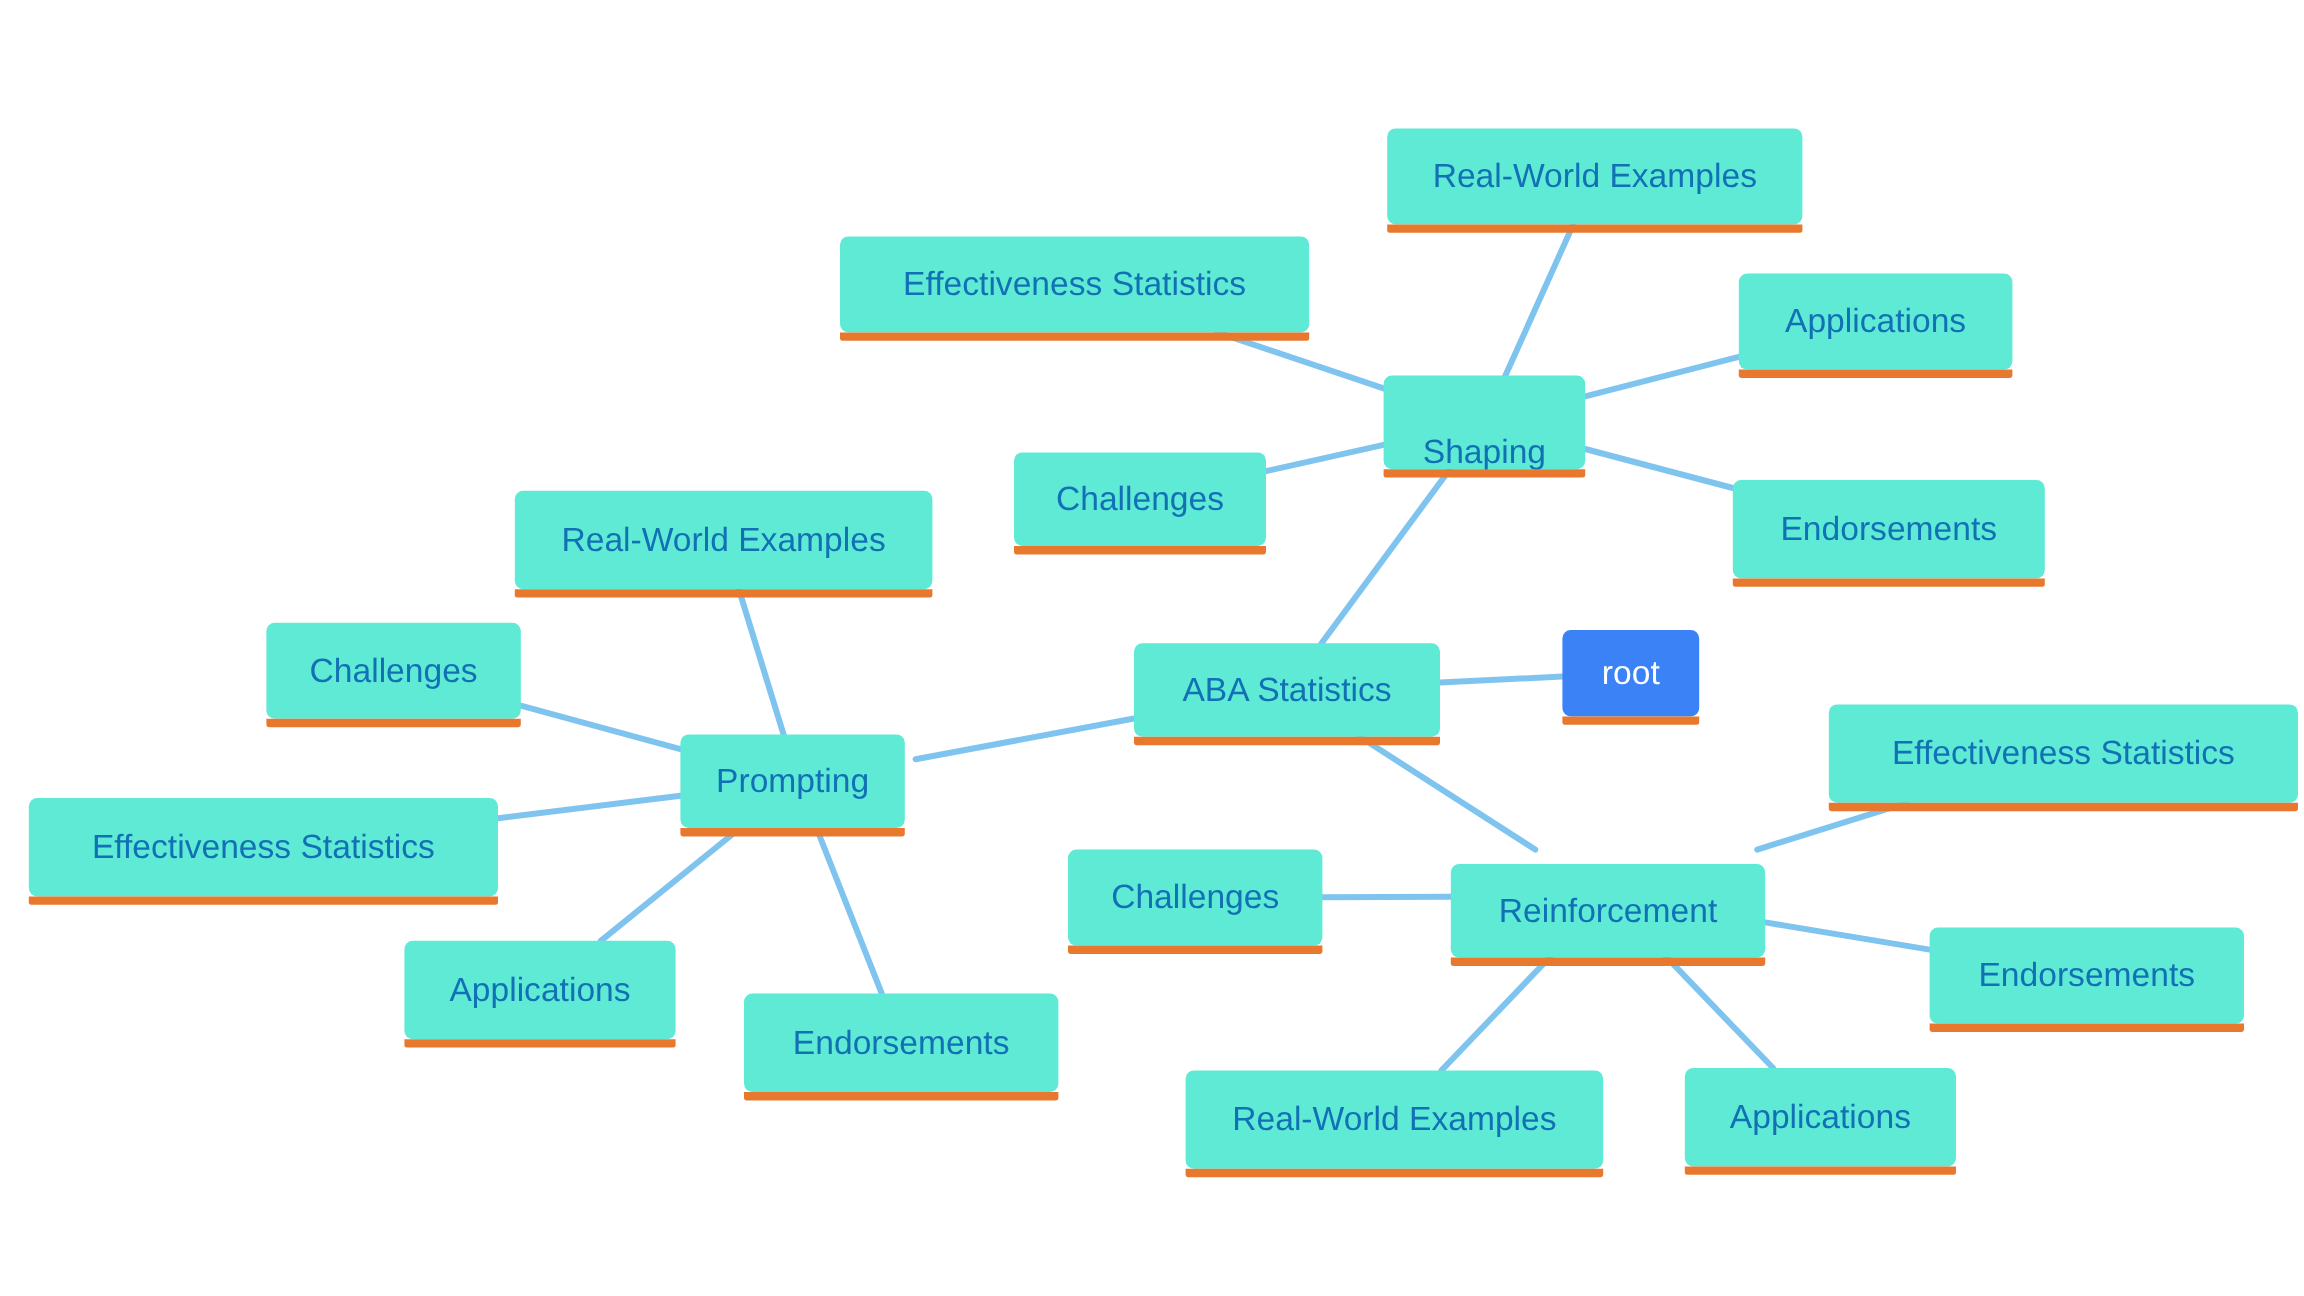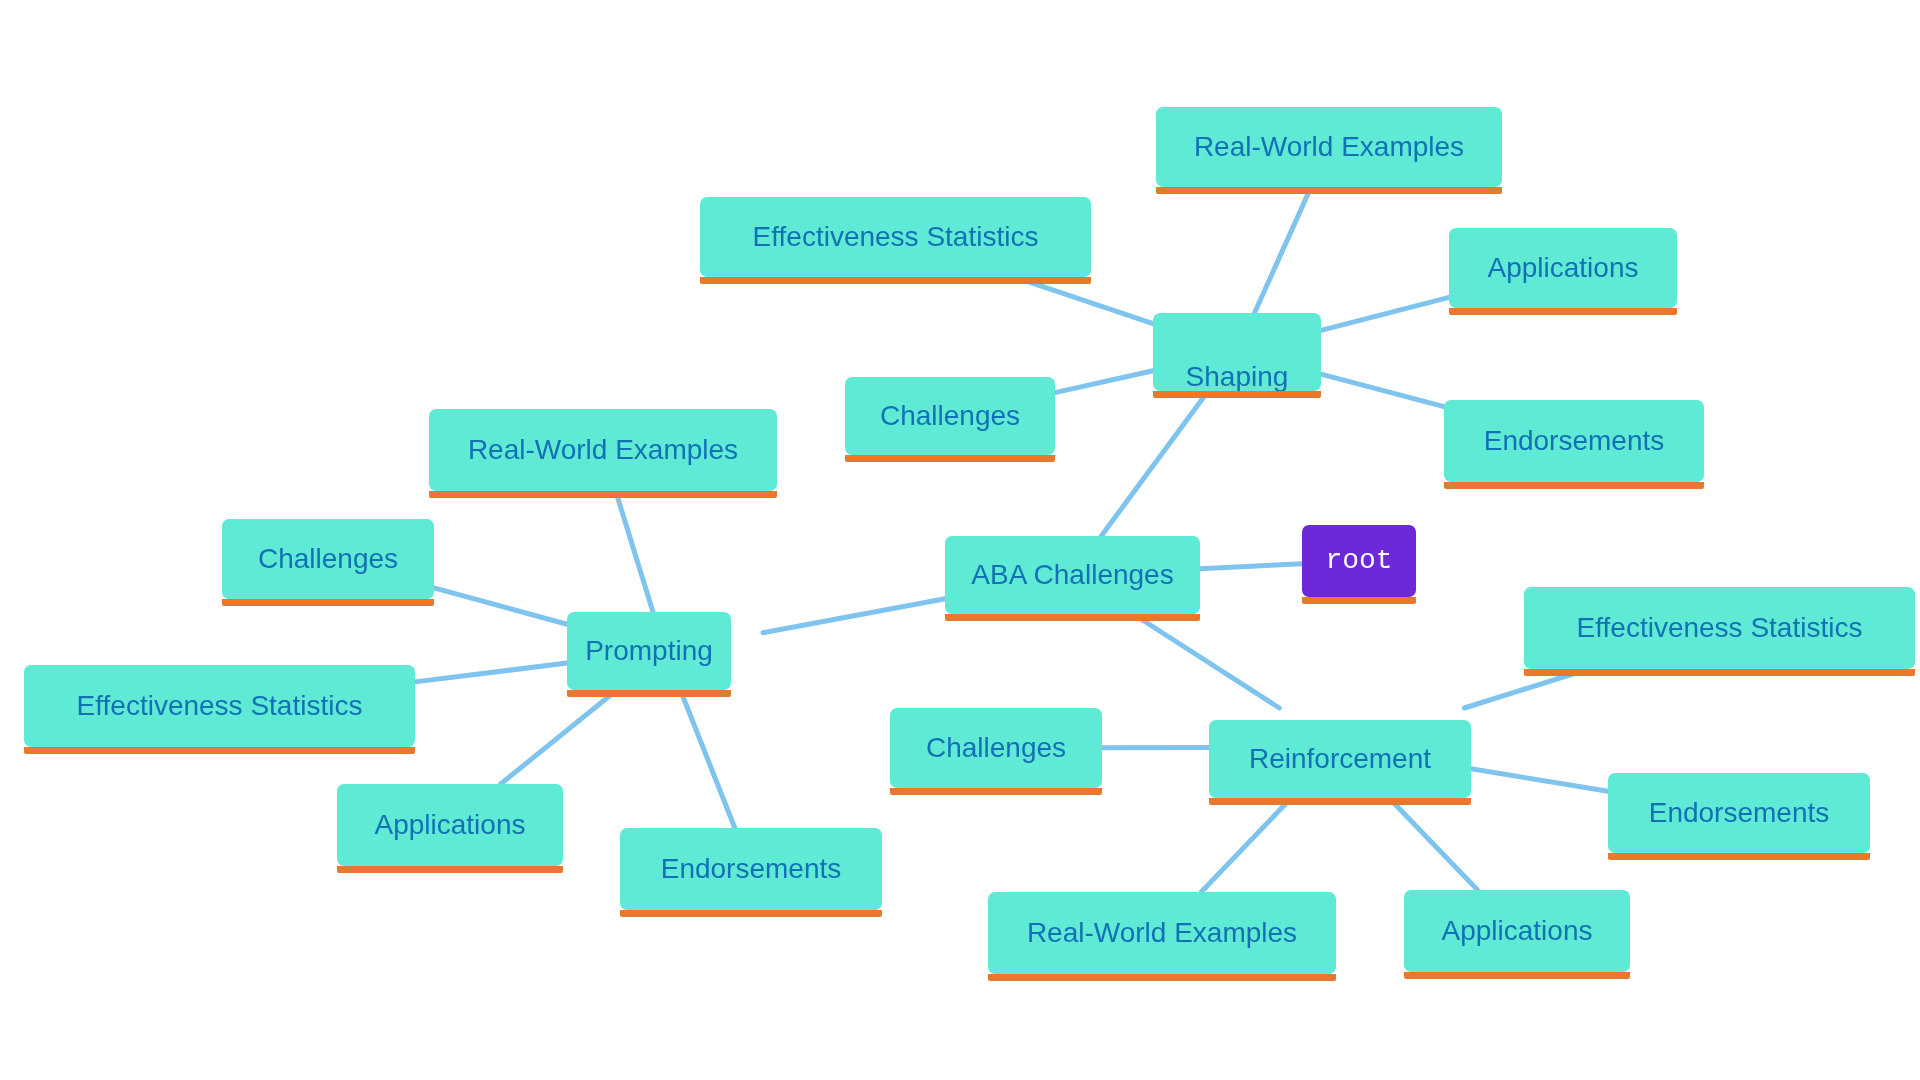--- a/index.html
+++ b/index.html
@@ -48,23 +48,22 @@
     width: 100%;
     height: 7px;
     border-radius: 0 0 2px 2px;
   }
   .node.branch,
   .node.leaf {
     background: #5eead4;
     color: #1271B5;
   }
   .node.root {
-    background: #6d28d9;
+    background: #3b82f6;
     color: #FFFFFF;
-    font-family: Liberation Mono, monospace;
   }
 </style>
 </head>
 <body>
 
 <div id="canvas">
   <svg id="edges" viewBox="0 0 1920 1080">
       <line x1="1302" y1="563.7853403141361" x2="1200" y2="568.7696335078534" stroke="#7FC4EF" stroke-width="5" stroke-linecap="round"></line>
       <line x1="1101.2690582959642" y1="536" x2="1208.2309417040358" y2="391" stroke="#7FC4EF" stroke-width="5" stroke-linecap="round"></line>
       <line x1="945" y1="598.7791411042945" x2="763" y2="632.7226993865031" stroke="#7FC4EF" stroke-width="5" stroke-linecap="round"></line>
@@ -84,28 +83,28 @@
       <line x1="1471" y1="768.6691729323309" x2="1608" y2="791.3308270676691" stroke="#7FC4EF" stroke-width="5" stroke-linecap="round"></line>
       <line x1="1302.6774193548388" y1="786" x2="1201.236559139785" y2="892" stroke="#7FC4EF" stroke-width="5" stroke-linecap="round"></line>
       <line x1="1377.516304347826" y1="786" x2="1477.5597826086957" y2="890" stroke="#7FC4EF" stroke-width="5" stroke-linecap="round"></line>
     </svg>
   <div id="node-layer">
       <div class="node root" style="left: 1302px; top: 525px; width: 114px; height: 72px; font-size: 28px;">
         <span class="node-label">root</span>
         <span class="node-underline" style="background: rgb(232, 120, 45);"></span>
       </div>
       <div class="node branch" style="left: 945px; top: 536px; width: 255px; height: 78px; font-size: 28px;">
-        <span class="node-label">ABA Challenges</span>
+        <span class="node-label">ABA Statistics</span>
         <span class="node-underline" style="background: rgb(232, 120, 45);"></span>
       </div>
       <div class="node branch" style="left: 1153px; top: 313px; width: 168px; height: 78px; font-size: 28px; align-items: flex-end;">
         <span class="node-label">Shaping</span>
         <span class="node-underline" style="background: rgb(232, 120, 45);"></span>
       </div>
-      <div class="node branch" style="left: 567px; top: 612px; width: 164px; height: 78px; font-size: 28px;">
+      <div class="node branch" style="left: 567px; top: 612px; width: 187px; height: 78px; font-size: 28px;">
         <span class="node-label">Prompting</span>
         <span class="node-underline" style="background: rgb(232, 120, 45);"></span>
       </div>
       <div class="node branch" style="left: 1209px; top: 708px; width: 262px; height: 78px; font-size: 28px; margin-top: 12px;">
         <span class="node-label">Reinforcement</span>
         <span class="node-underline" style="background: rgb(232, 120, 45);"></span>
       </div>
       <div class="node leaf" style="left: 1156px; top: 107px; width: 346px; height: 80px; font-size: 28px;">
         <span class="node-label">Real-World Examples</span>
         <span class="node-underline" style="background: rgb(232, 120, 45);"></span>

